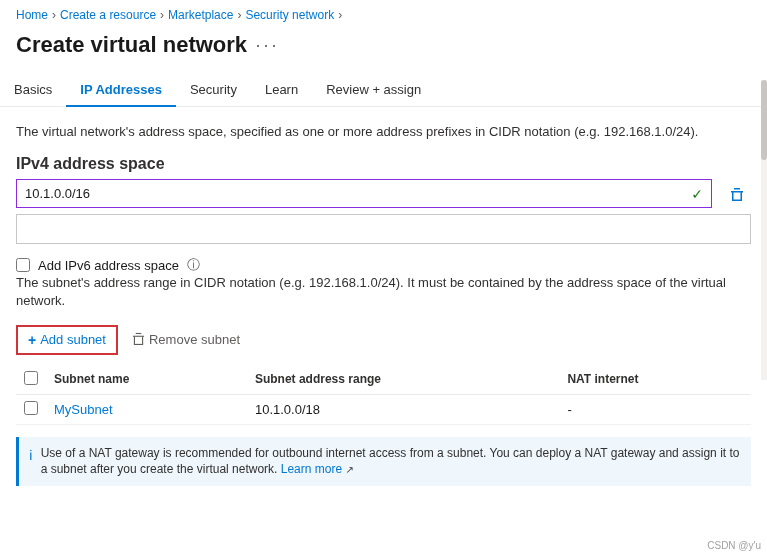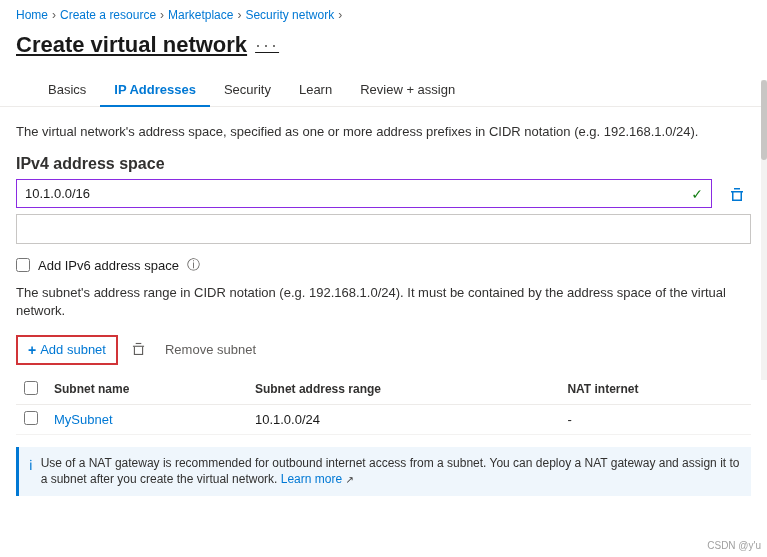--- a/index.html
+++ b/index.html
@@ -26,39 +26,38 @@
       color: #0078d4;
       text-decoration: none;
       cursor: pointer;
     }
 
     .page-header {
       display: flex;
       align-items: center;
       gap: 8px;
       padding: 4px 16px 16px 16px;
-      text-decoration: underline;
     }
     .page-title {
       font-size: 22px;
       font-weight: 600;
       color: #1a1a1a;
     }
     .more-icon {
       color: #605e5c;
       font-size: 18px;
       cursor: pointer;
       letter-spacing: 2px;
     }
 
     .tabs {
       display: flex;
       align-items: center;
       border-bottom: 1px solid #edebe9;
-      padding: 0 34px;
+      padding: 0 0;
       gap: 0;
     }
     .tab {
       padding: 8px 14px;
       font-size: 13px;
       color: #323130;
       cursor: pointer;
       border-bottom: 2px solid transparent;
       margin-bottom: -1px;
       white-space: nowrap;
@@ -139,21 +138,21 @@
       align-items: center;
       justify-content: center;
       color: #0078d4;
       font-size: 14px;
     }
 
     .checkbox-row {
       display: flex;
       align-items: center;
       gap: 8px;
-      margin-bottom: 10px;
+      margin-bottom: 0;
     }
     .checkbox-row input[type="checkbox"] {
       width: 14px;
       height: 14px;
       cursor: pointer;
     }
     .checkbox-label {
       font-size: 13px;
       color: #1a1a1a;
     }
@@ -194,21 +193,21 @@
     }
     .add-subnet-btn .plus {
       font-size: 14px;
       font-weight: 600;
       color: #0078d4;
     }
 
     .remove-subnet-btn {
       display: flex;
       align-items: center;
-      gap: 20px;
+      gap: 4px;
       background: transparent;
       border: none;
       color: #605e5c;
       cursor: pointer;
       font-size: 13px;
       padding: 5px 4px;
     }
     .remove-subnet-btn .trash-icon {
       font-size: 13px;
     }
@@ -396,21 +395,21 @@
           <th>Subnet address range</th>
           <th>NAT internet</th>
         </tr>
       </thead>
       <tbody>
         <tr>
           <td class="td-checkbox">
             <input type="checkbox" style="">
           </td>
           <td class="link">MySubnet</td>
-          <td>10.1.0.0/24</td>
+          <td>10.1.0.0/18</td>
           <td>-</td>
         </tr>
       </tbody>
     </table>
 
     <div class="info-bar">
       <span class="info-bar-icon">ℹ</span>
       <span>
         Use of a NAT gateway is recommended for outbound internet access from a subnet. You can deploy a NAT gateway and assign it to a subnet after you create the virtual network.
         <a>Learn more</a>

